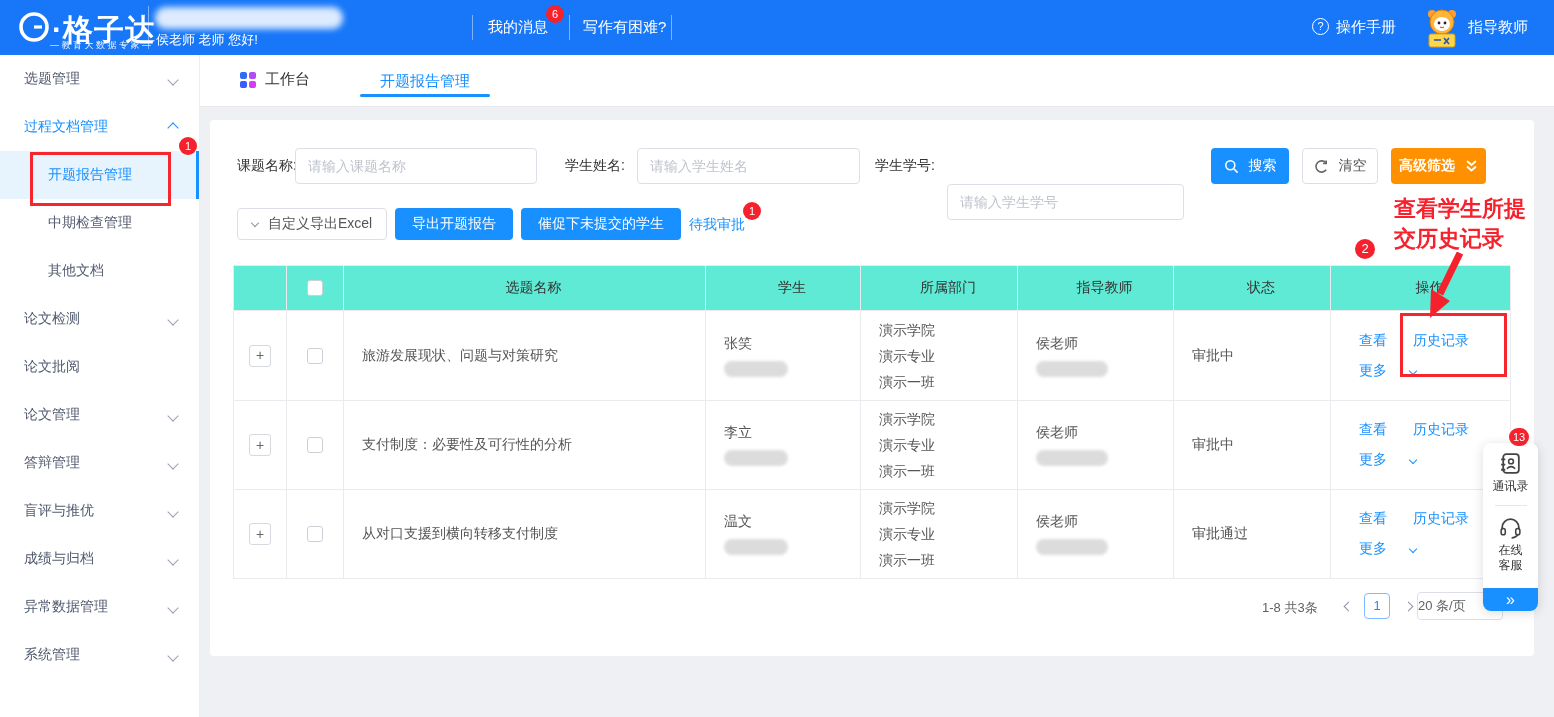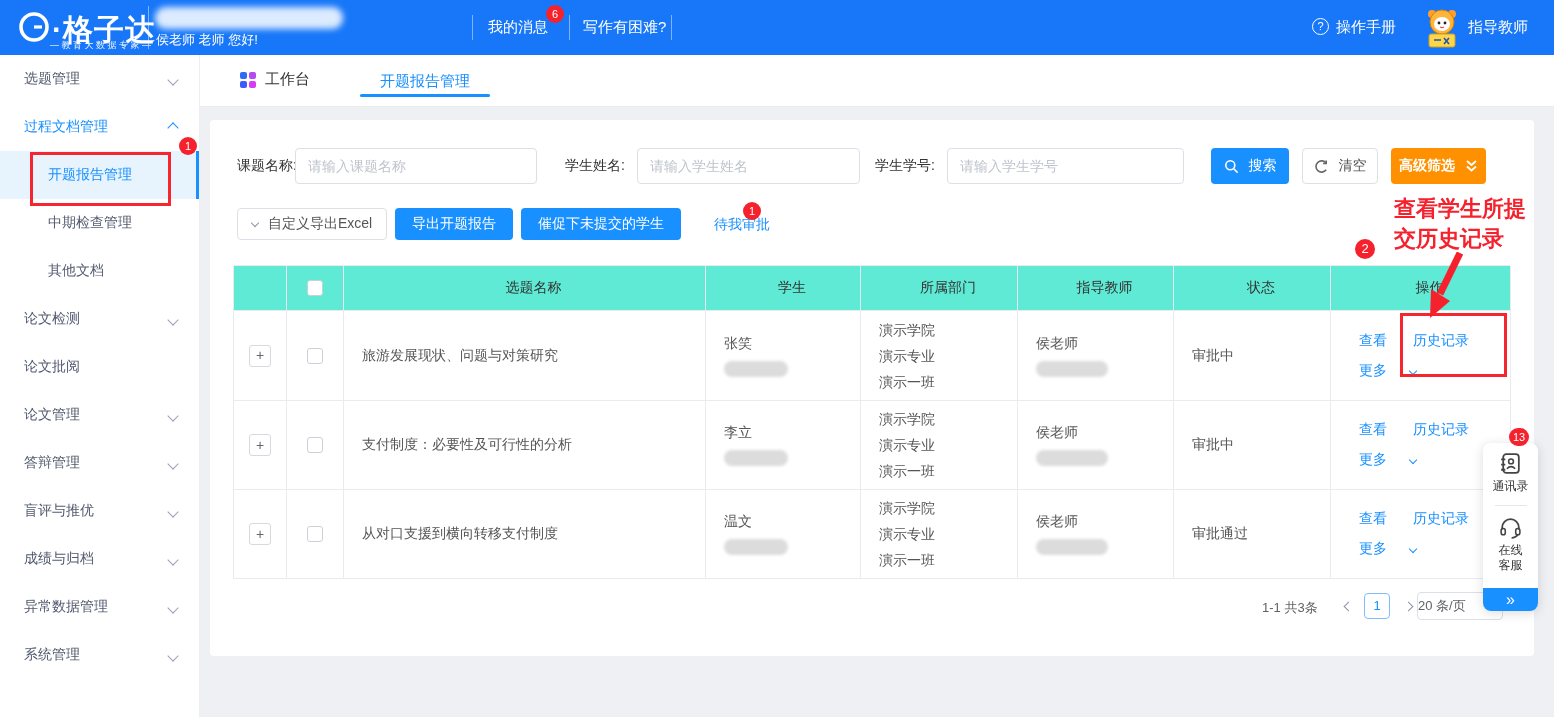--- a/index.html
+++ b/index.html
@@ -201,21 +201,21 @@
     <div class="tab-line"></div>
   </div>
 
   <div class="card">
 
     <span class="flabel" style="left:27px">课题名称:</span>
     <input class="finput" style="left: 85px; width: 242px;" readonly="" placeholder="请输入课题名称">
     <span class="flabel" style="left:355px">学生姓名:</span>
     <input class="finput" style="left: 427px; width: 223px;" readonly="" placeholder="请输入学生姓名">
     <span class="flabel" style="left:665px">学生学号:</span>
-    <input class="finput" style="left: 737px; width: 237px;" readonly="" placeholder="请输入学生学号">
+    <input class="finput" style="left: 737px; width: 237px; margin-top: 36px;" readonly="" placeholder="请输入学生学号">
 
     <button class="btn blue" style="left:1001px;top:28px;width:78px;height:36px">
       <svg width="15" height="15" viewBox="0 0 15 15">
         <circle cx="6.3" cy="6.3" r="4.5" fill="none" stroke="#fff" stroke-width="1.6"></circle>
         <path d="M9.8 9.8 L13.6 13.6" stroke="#fff" stroke-width="1.6"></path>
       </svg>
       <span>搜索</span>
     </button>
     <button class="btn plain" style="left:1092px;top:28px;width:76px;height:36px">
       <svg width="15" height="15" viewBox="0 0 16 16">
@@ -234,21 +234,21 @@
     <button class="btn plain" style="left:27px;top:88px;width:150px;height:32px">
       <i class="chev dn gry" style="width:6px;height:6px;margin-top:-3px"></i>
       <span>自定义导出Excel</span>
     </button>
     <button class="btn blue" style="left:185px;top:88px;width:118px;height:32px">
       <span>导出开题报告</span>
     </button>
     <button class="btn blue" style="left:311px;top:88px;width:160px;height:32px">
       <span>催促下未提交的学生</span>
     </button>
-    <a class="link" style="position:absolute;left:504px;top:96px">待我审批</a>
+    <a class="link" style="position:absolute;left:479px;top:96px">待我审批</a>
     <span class="badge pend-badge">1</span>
 
     <div class="tbl">
       <div class="trow thead">
         <div class="cell ctr"></div>
         <div class="cell ctr">
             <span class="cb"></span>
           </div>
         <div class="cell">选题名称</div>
         <div class="cell">学生</div>
@@ -354,21 +354,21 @@
             <a class="link">历史记录</a>
           </div>
           <div class="row2">
             <a class="link">更多</a>
             <i class="chev dn sm"></i>
           </div>
         </div>
       </div>
     </div>
 
-    <span class="pg pg-sum">1-1 共3条</span>
+    <span class="pg pg-sum">1-8 共3条</span>
     <span class="pg pg-arr pg-prev">
         <i class="chev gry" style="transform:rotate(135deg);width:7px;height:7px"></i>
       </span>
     <span class="pg pg-page">1</span>
     <span class="pg pg-arr pg-next">
         <i class="chev gry" style="transform:rotate(-45deg);width:7px;height:7px"></i>
       </span>
     <span class="pg pg-size">
       <span>20 条/页</span>
       <i class="chev dn gry"></i>

